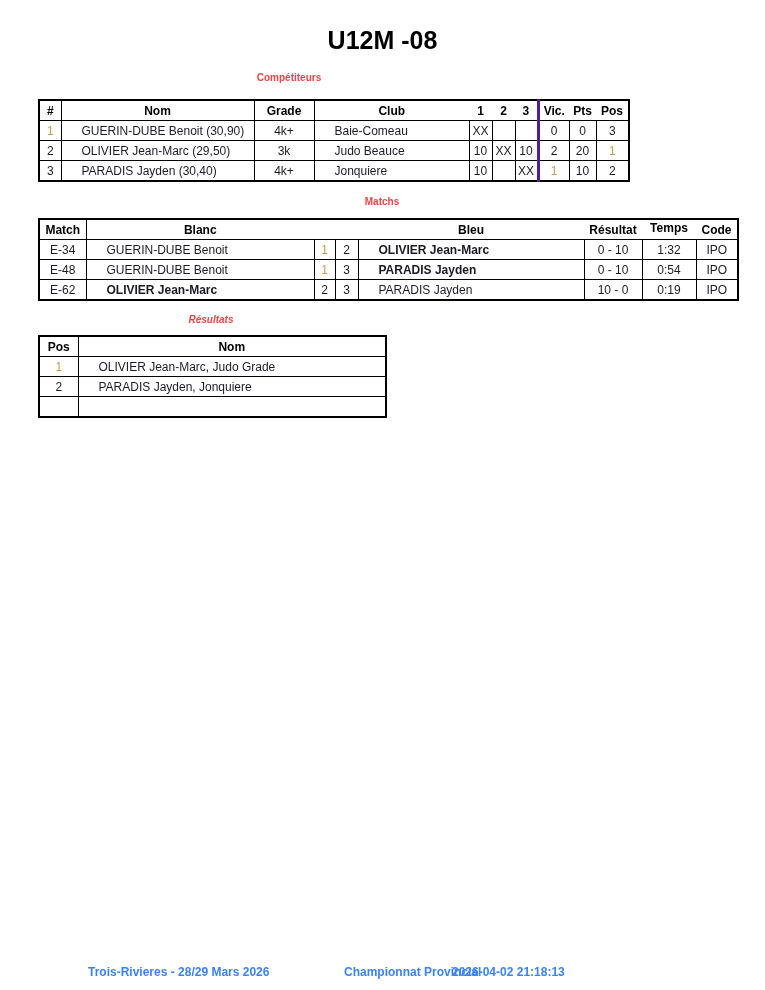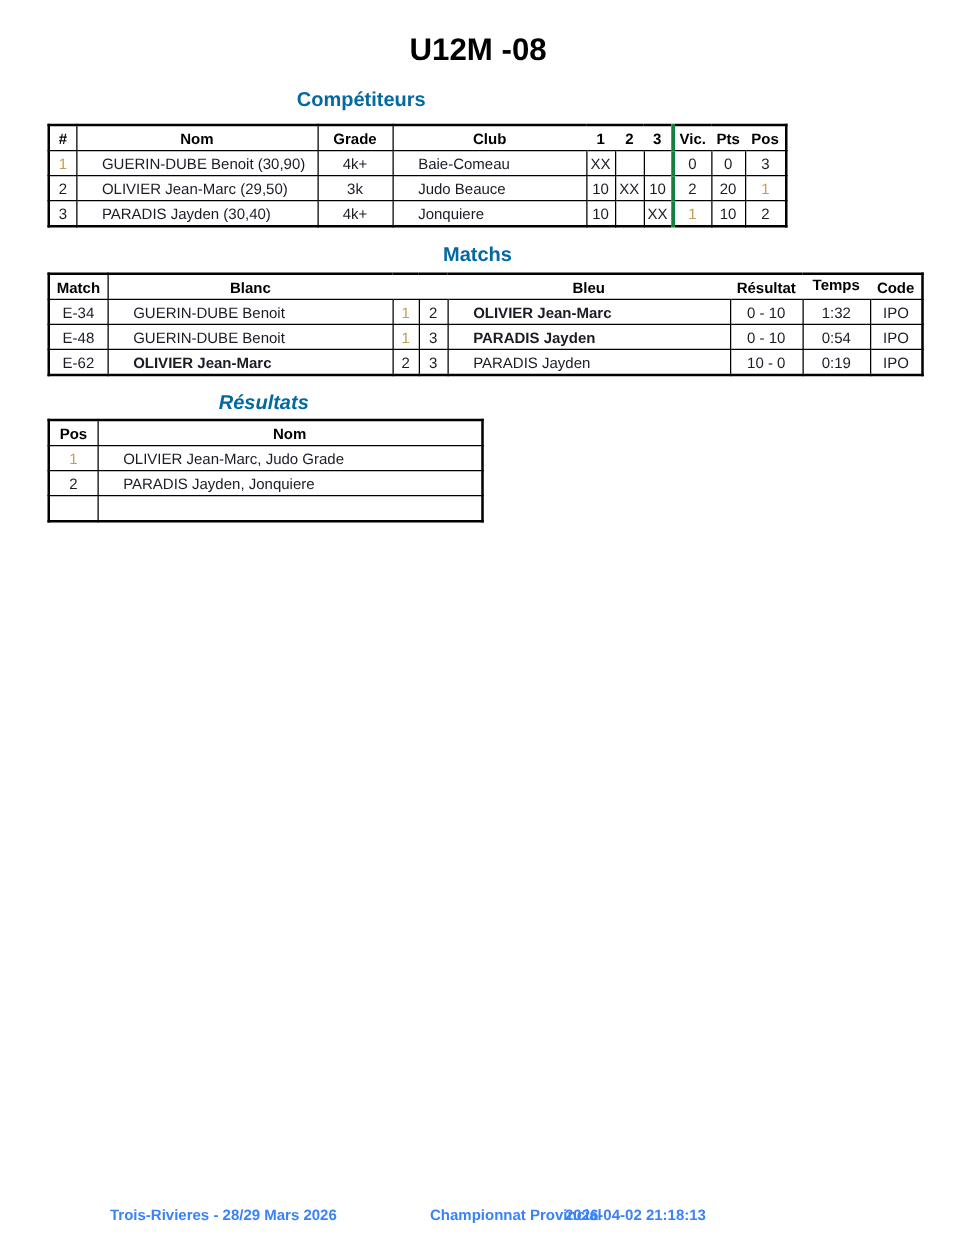--- a/index.html
+++ b/index.html
@@ -14,21 +14,21 @@
   }
   .page-title{
     position:absolute;top:26px;left:0;width:765px;
     text-align:center;
     font-size:25px;font-weight:bold;color:#000;
     letter-spacing:0px;
   }
   .section-title{
     position:absolute;
     transform:translateX(-50%);
-    font-size:16px;font-weight:bold;color:#0369a1;
+    font-size:10px;font-weight:bold;color:#ef4444;
     white-space:nowrap;
   }
   #comp-title{left:289px;top:72px;}
   #match-title{left:382px;top:196px;}
   #res-title{left:211px;top:314px;font-style:italic;}
 
   table{
     position:absolute;
     border-collapse:collapse;
     table-layout:fixed;
@@ -46,21 +46,21 @@
     overflow:hidden;
     white-space:nowrap;
     vertical-align:middle;
     font-weight:normal;
   }
   th{font-weight:bold;text-align:center;color:#000;}
   td{text-align:center;}
   .left{text-align:left;padding-left:20px;}
   .nb{border-left-style:none;border-right-style:none;}
   .nb-r{border-right-style:none;}
-  .thick-left{border-left:3px solid #15803d;}
+  .thick-left{border-left:3px solid #4c1d95;}
   .gold{color:#c69d52;}
   .bold{font-weight:bold;}
   .raised{position:relative;top:-2px;display:inline-block;}
 
   .footer{
     position:absolute;top:965px;left:0;width:765px;height:16px;
     font-size:12px;font-weight:bold;color:#3b82f6;
   }
   .footer span{position:absolute;white-space:nowrap;}
   #footer-left{left:88px;}

